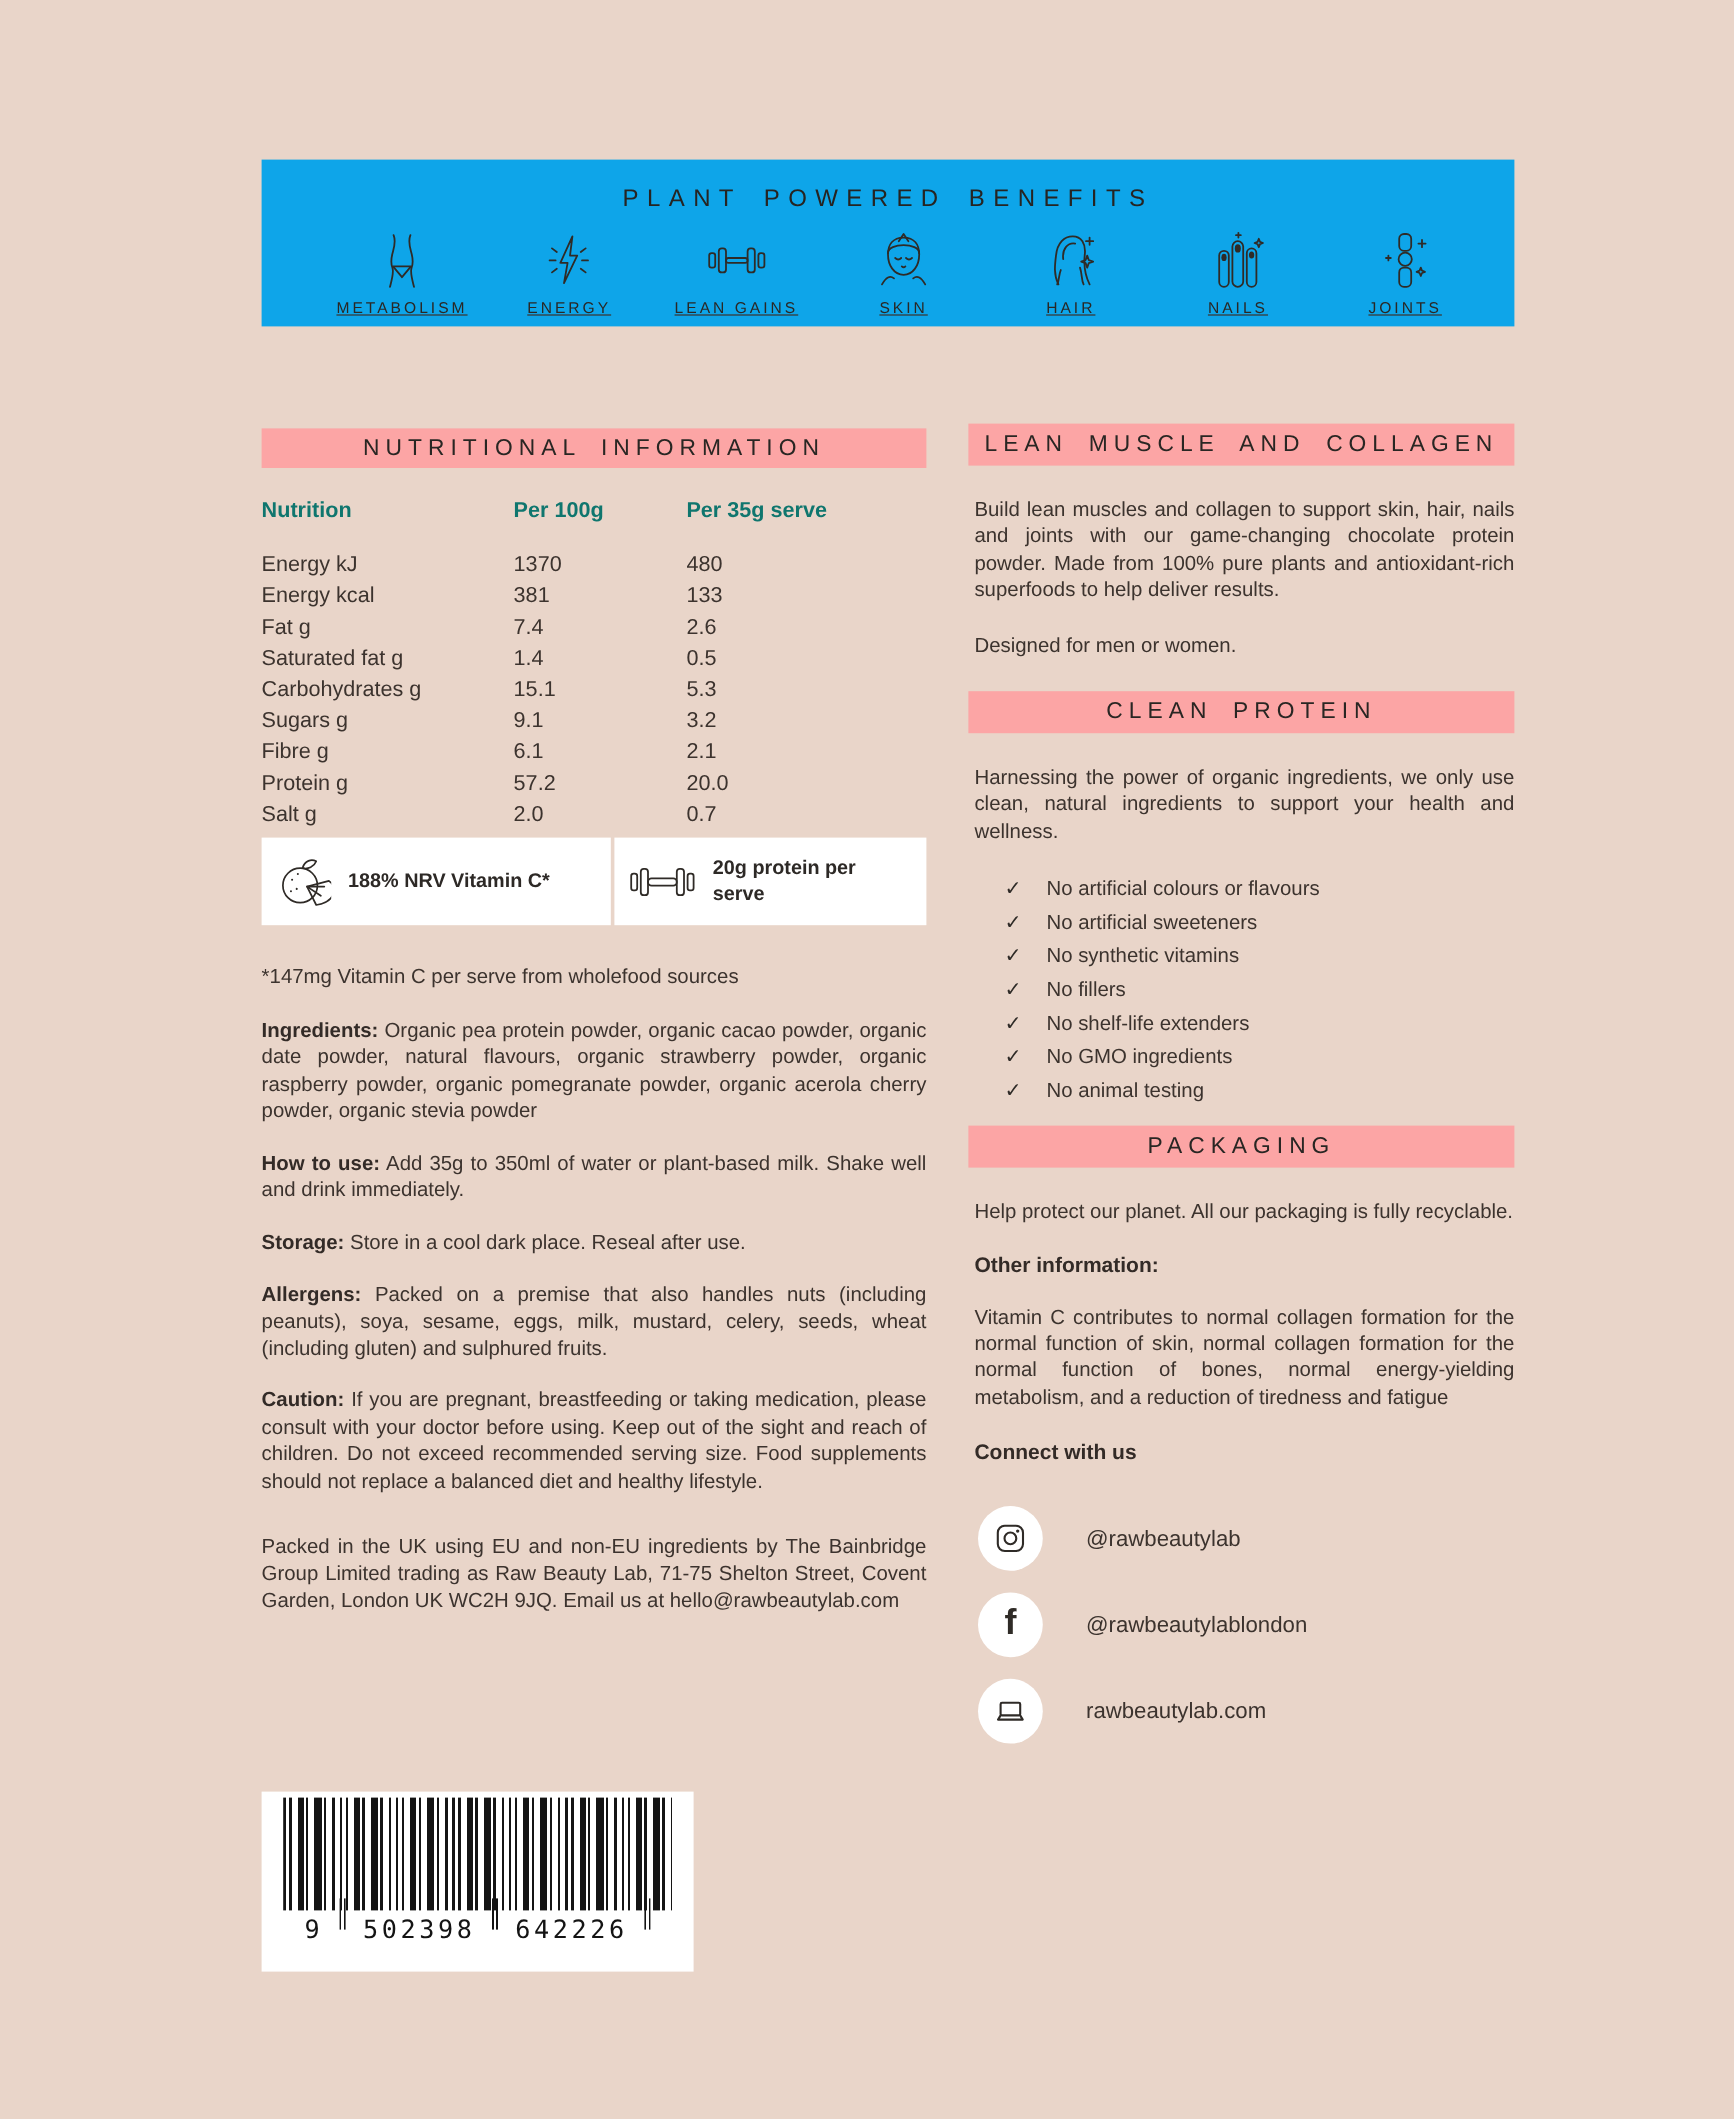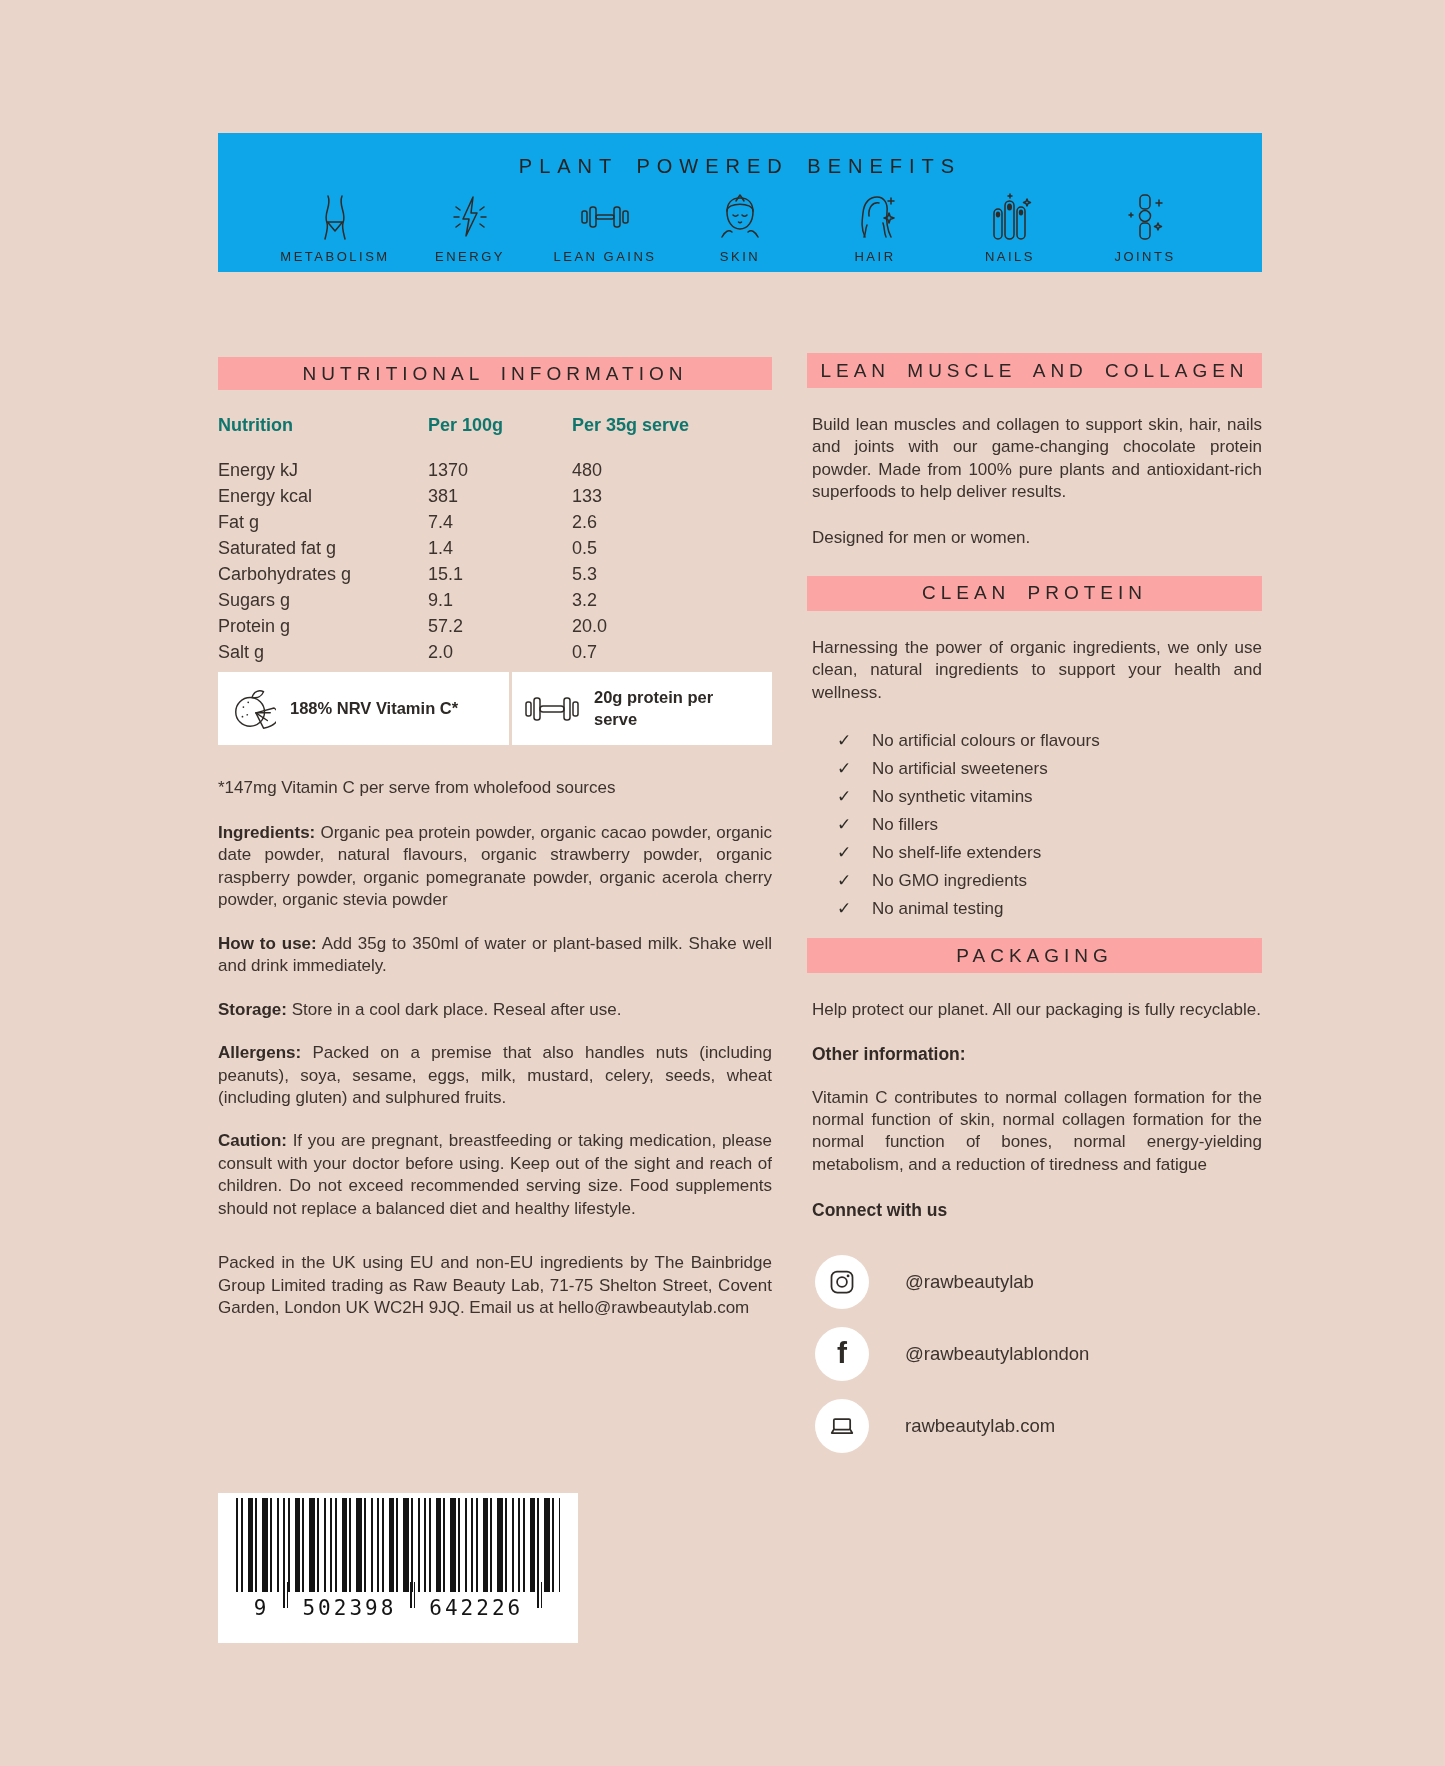--- a/index.html
+++ b/index.html
@@ -6,21 +6,21 @@
   .page{
     position:relative;width:1445px;height:1766px;margin:0 auto;
     background:#e9d5c9;overflow:hidden;
     font-family:"Liberation Sans",sans-serif;color:#3c332e;
   }
   svg{display:block}
   .ico{stroke:#2f2b27;fill:none;stroke-width:1.5;stroke-linecap:round;stroke-linejoin:round;}
   
   .banner{position:absolute;left:218px;top:133px;width:1044px;height:139px;background:#0ea5e9;}
   .banner-title{margin-top:22px;text-align:center;font-size:20px;letter-spacing:7px;word-spacing:6px;color:#262422;}
-  .benefit-row{display:flex;justify-content:space-between;padding:14px 62px 0 62px;}
+  .benefit-row{display:flex;justify-content:space-between;padding:14px 36px 0 62px;text-decoration:underline;}
   .benefit{display:flex;flex-direction:column;align-items:center;width:110px;}
   .benefit .glyph{height:50px;display:flex;align-items:center;justify-content:center;}
   .benefit .lbl{margin-top:7px;font-size:13px;letter-spacing:2.5px;color:#2a2724;white-space:nowrap;}
   
   .bar{background:#fca5a5;height:33px;display:flex;align-items:center;justify-content:center;
        font-size:19px;letter-spacing:5px;word-spacing:7px;color:#292623;}
   
   .col-left{position:absolute;left:218px;top:357px;width:554px;}
   .ntable{margin-top:22px;font-size:18px;}
   .trow{display:grid;grid-template-columns:210px 144px 1fr;height:26px;align-items:center;}
@@ -203,20 +203,25 @@
         <span>Carbohydrates g</span>
           <span>15.1</span>
           <span>5.3</span>
       </div>
       <div class="trow">
         <span>Sugars g</span>
           <span>9.1</span>
           <span>3.2</span>
       </div>
       <div class="trow">
+        <span>Fibre g</span>
+          <span>6.1</span>
+          <span>2.1</span>
+      </div>
+      <div class="trow">
         <span>Protein g</span>
           <span>57.2</span>
           <span>20.0</span>
       </div>
       <div class="trow">
         <span>Salt g</span>
           <span>2.0</span>
           <span>0.7</span>
       </div>
     </div>

